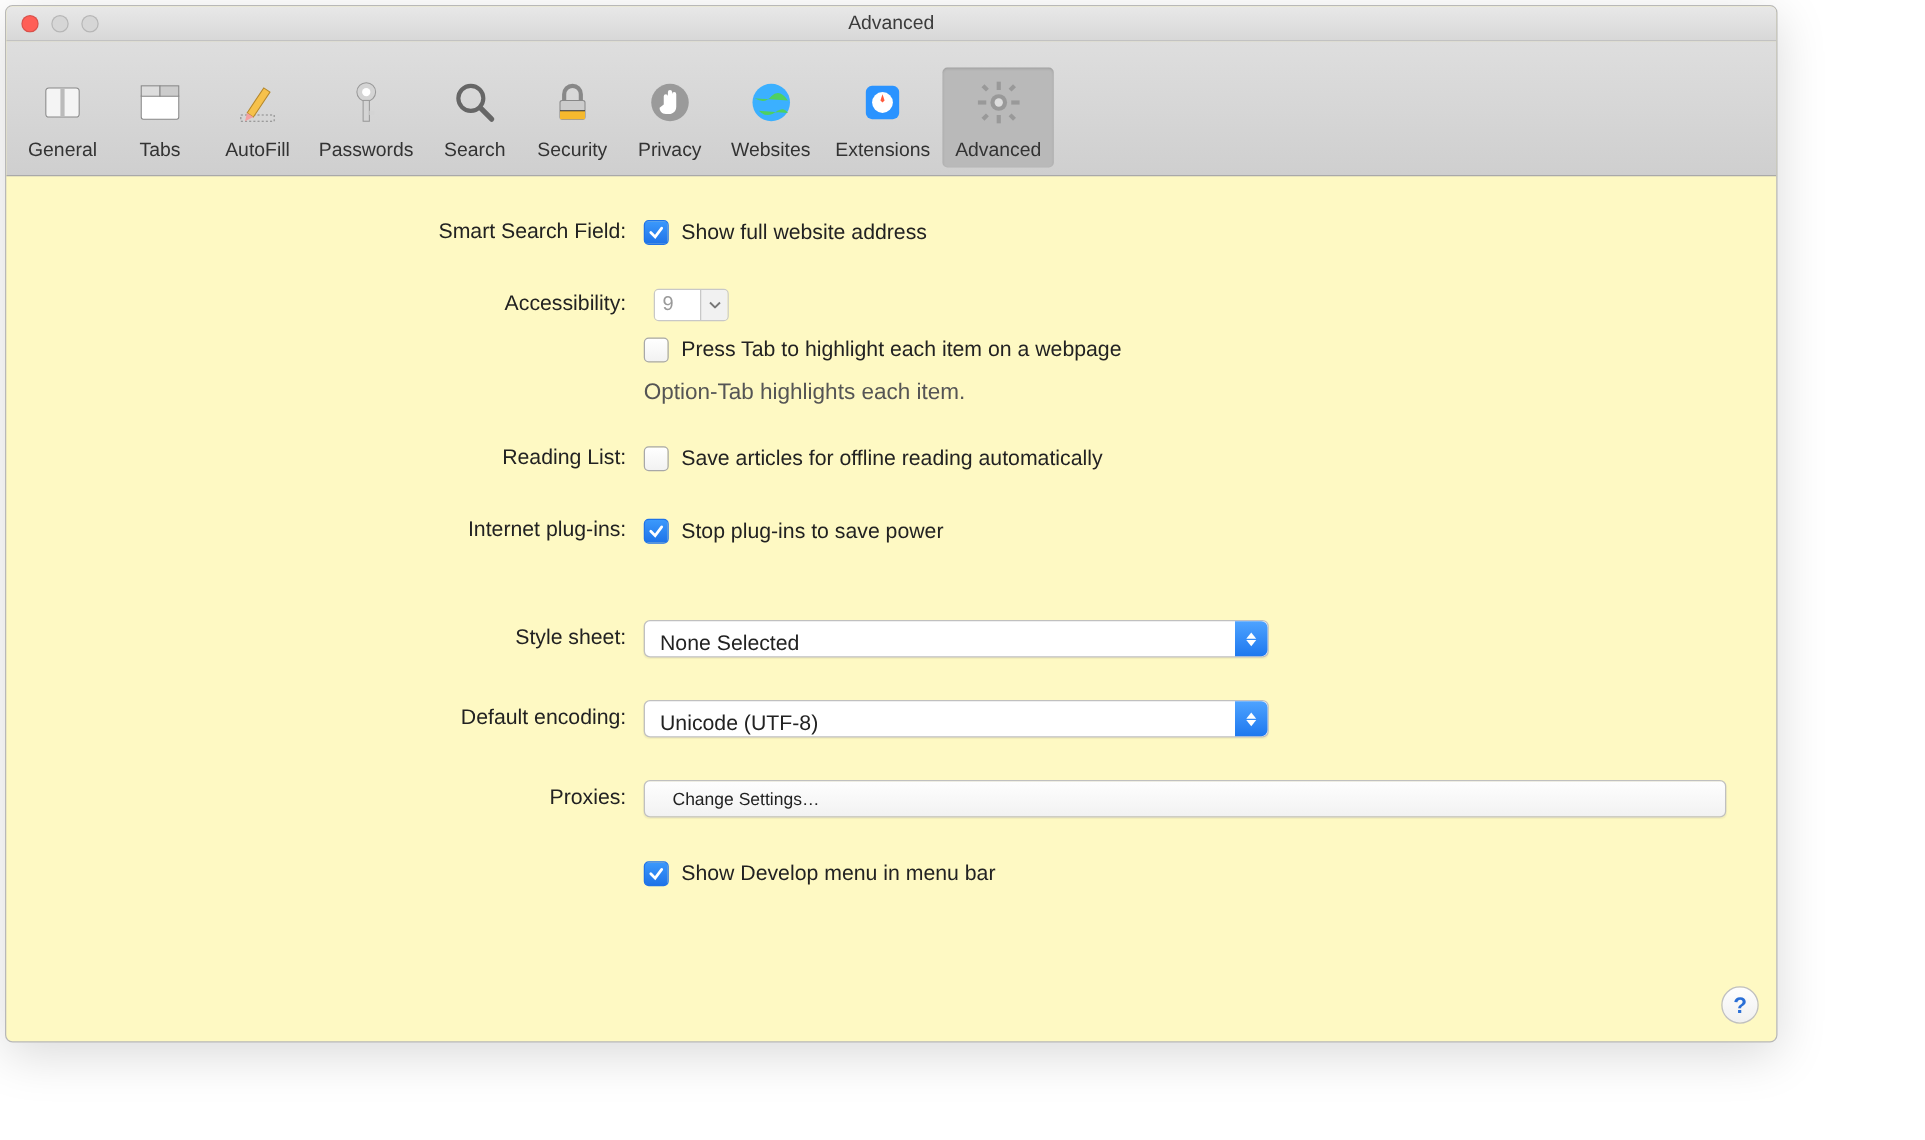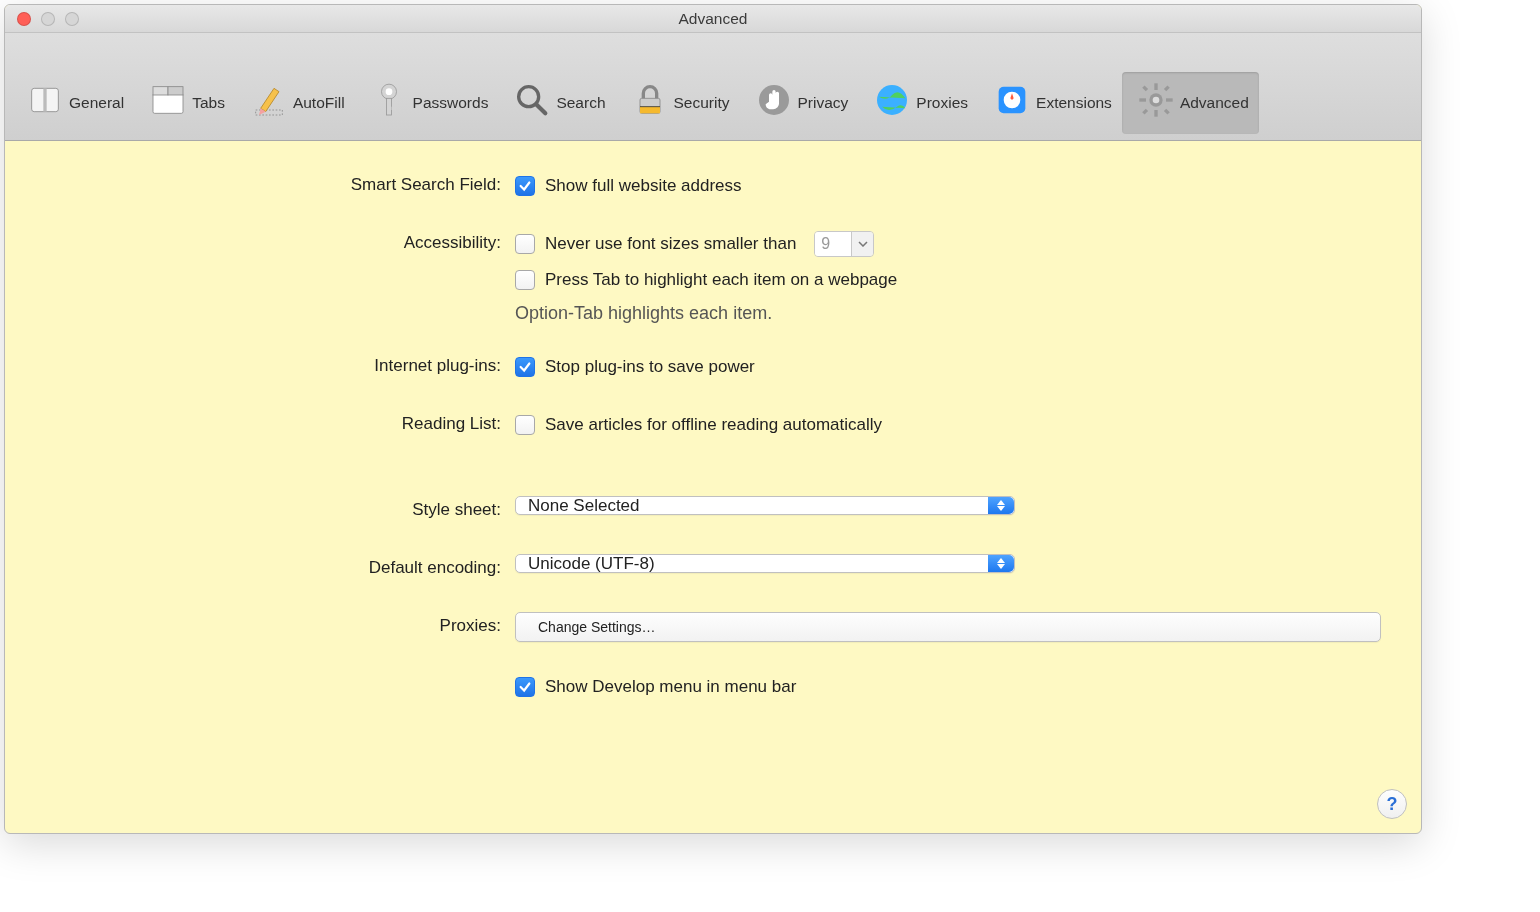--- a/index.html
+++ b/index.html
@@ -52,21 +52,21 @@
 .toolbar {
   height: 108px;
   background: linear-gradient(#dedede, #cfcfcf);
   border-bottom: 1px solid #a9a9a9;
   display: flex;
   align-items: flex-end;
   padding: 0 6px 6px 6px;
 }
 .toolbar-item {
   display: flex;
-  flex-direction: row;
+  flex-direction: column;
   align-items: center;
   padding: 4px 10px 4px 10px;
   border-radius: 4px;
   cursor: default;
   min-width: 78px;
   justify-content: center;
 }
 .toolbar-item.active {
   background: #b9b9b9;
   box-shadow: inset 0 1px 2px rgba(0,0,0,0.15);
@@ -149,26 +149,26 @@
   background: #fff;
 }
 .num-field .stepper {
   width: 22px;
   background: #f1f1f1;
   border-left: 1px solid #c8c8c8;
   display:flex; align-items:center; justify-content:center;
 }
 .select {
   width: 500px;
-  height: 19px;
+  height: 30px;
   border: 1px solid #c0c0c0;
   border-radius: 5px;
   background: #fff;
   display: flex;
-  align-items: center;
+  align-items: flex-end;
   padding: 0 0 0 12px;
   position: relative;
   box-shadow: 0 1px 1px rgba(0,0,0,0.05);
 }
 .select-arrow {
   position: absolute;
   right: 0; top: 0; bottom: 0;
   width: 26px;
   background: linear-gradient(#4ea3ff,#1e78ef);
   border-radius: 0 5px 5px 0;
@@ -292,21 +292,21 @@
       <span class="toolbar-label">Privacy</span>
     </div>
     <div class="toolbar-item">
       <div class="toolbar-icon">
         <svg viewBox="0 0 48 48" width="40" height="40">
             <circle cx="24" cy="24" r="18" fill="#3bb0ff"></circle>
             <path d="M8 20 Q18 26 24 18 Q32 10 40 22" fill="#4fd060"></path>
             <path d="M12 32 Q20 40 30 32 Q36 28 40 34" fill="#4fd060"></path>
           </svg>
       </div>
-      <span class="toolbar-label">Proxies</span>
+      <span class="toolbar-label">Websites</span>
     </div>
     <div class="toolbar-item">
       <div class="toolbar-icon">
         <svg viewBox="0 0 48 48" width="40" height="40">
             <rect x="8" y="8" width="32" height="32" rx="6" fill="#2a93ff"></rect>
             <circle cx="24" cy="24" r="10" fill="#fff"></circle>
             <path d="M24 16 L26 22 L24 24 L22 22 Z" fill="#ff5a3c"></path>
           </svg>
       </div>
       <span class="toolbar-label">Extensions</span>
@@ -345,65 +345,61 @@
             </span>
           <span>Show full website address</span>
         </label>
       </div>
     </div>
 
     <div class="row gap-lg">
       <div class="row-label">Accessibility:</div>
       <div class="row-controls">
         <div class="check-line">
-          <label style="display:flex;align-items:center;gap:10px">
-            <span class="checkbox"></span>
-            <span>Never use font sizes smaller than</span>
-          </label>
           <span class="num-field">
             <input readonly="" value="9" style="">
             <span class="stepper">
               <svg width="10" height="6" viewBox="0 0 10 6">
                   <path d="M1 1 L5 5 L9 1" stroke="#777" stroke-width="1.5" fill="none"></path>
                 </svg>
             </span>
           </span>
         </div>
         <label class="check-line">
           <span class="checkbox"></span>
           <span>Press Tab to highlight each item on a webpage</span>
         </label>
         <div class="hint">Option-Tab highlights each item.</div>
       </div>
     </div>
 
     <div class="row gap-lg">
+      <div class="row-label">Reading List:</div>
+      <div class="row-controls">
+        <label class="check-line">
+          <span class="checkbox"></span>
+          <span>Save articles for offline reading automatically</span>
+        </label>
+      </div>
+    </div>
+
+    <div class="row gap-lg">
       <div class="row-label">Internet plug-ins:</div>
       <div class="row-controls">
         <label class="check-line">
           <span class="checkbox checked">
               <svg viewBox="0 0 16 16">
                 <path d="M3 8 L7 12 L13 4" stroke="#fff" stroke-width="2.5" fill="none" stroke-linecap="round"></path>
               </svg>
             </span>
           <span>Stop plug-ins to save power</span>
         </label>
       </div>
     </div>
 
-    <div class="row gap-lg">
-      <div class="row-label">Reading List:</div>
-      <div class="row-controls">
-        <label class="check-line">
-          <span class="checkbox"></span>
-          <span>Save articles for offline reading automatically</span>
-        </label>
-      </div>
-    </div>
-
     <div class="row" style="margin-top:56px">
       <div class="row-label">Style sheet:</div>
       <div class="row-controls">
         <div class="select">
           <span>None Selected</span>
           <span class="select-arrow">
             <span class="tri up"></span>
               <span class="tri down"></span>
           </span>
         </div>

